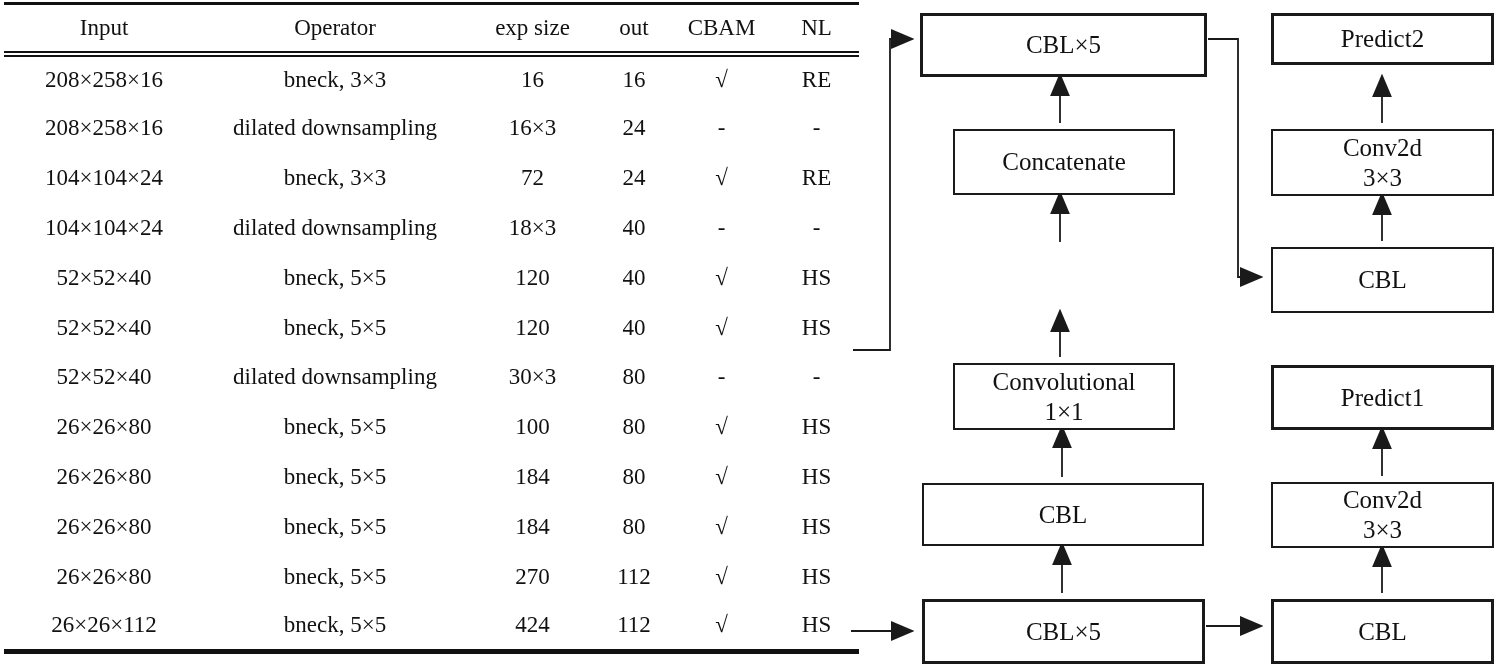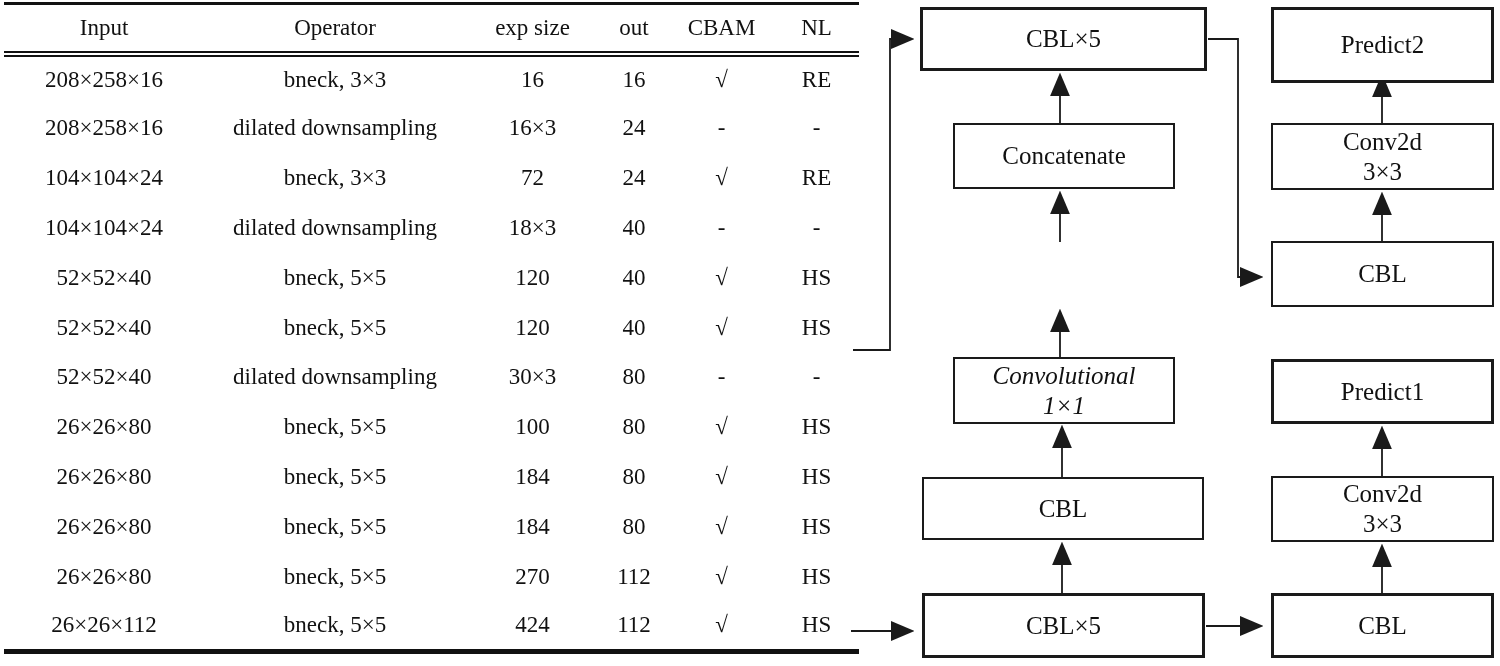--- a/index.html
+++ b/index.html
@@ -42,29 +42,30 @@
   
   svg.connectors { position: absolute; left: 0; top: 0; width: 1500px; height: 666px; }
   .node {
     position: absolute;
     background: #ffffff;
     border: 2px solid #1a1a1a;
     display: flex; flex-direction: column;
     align-items: center; justify-content: center;
     font-size: 25px; line-height: 1.2;
     text-align: center;
+    margin-top: 6px;
   }
   .node.thick { border-width: 3px; }
   .n-cbl5-top         { left: 920px;  top: 7px;   width: 287px; height: 64px; }
-  .n-predict2         { left: 1271px; top: 7px;   width: 223px; height: 76px; }
+  .n-predict2         { left: 1271px; top: 7px;   width: 223px; height: 52px; }
   .n-concatenate      { left: 953px;  top: 123px; width: 222px; height: 66px; justify-content: center; }
   .n-conv2d-top       { left: 1271px; top: 123px; width: 223px; height: 67px; }
   .n-upsamping        { left: 953px;  top: 242px; width: 222px; height: 65px; }
   .n-cbl-right-top    { left: 1271px; top: 241px; width: 223px; height: 66px; }
-  .n-convolutional    { left: 953px;  top: 357px; width: 222px; height: 67px; font-style: italic; }
+  .n-convolutional    { left: 953px;  top: 357px; width: 222px; height: 67px; }
   .n-predict1         { left: 1271px; top: 359px; width: 223px; height: 65px; }
   .n-cbl-left         { left: 922px;  top: 477px; width: 282px; height: 63px; }
   .n-conv2d-bottom    { left: 1271px; top: 476px; width: 223px; height: 66px; }
   .n-cbl5-bottom      { left: 922px;  top: 593px; width: 283px; height: 65px; }
   .n-cbl-right-bottom { left: 1271px; top: 593px; width: 223px; height: 65px; }
 </style>
 </head>
 <body>
 
 <div class="canvas">

